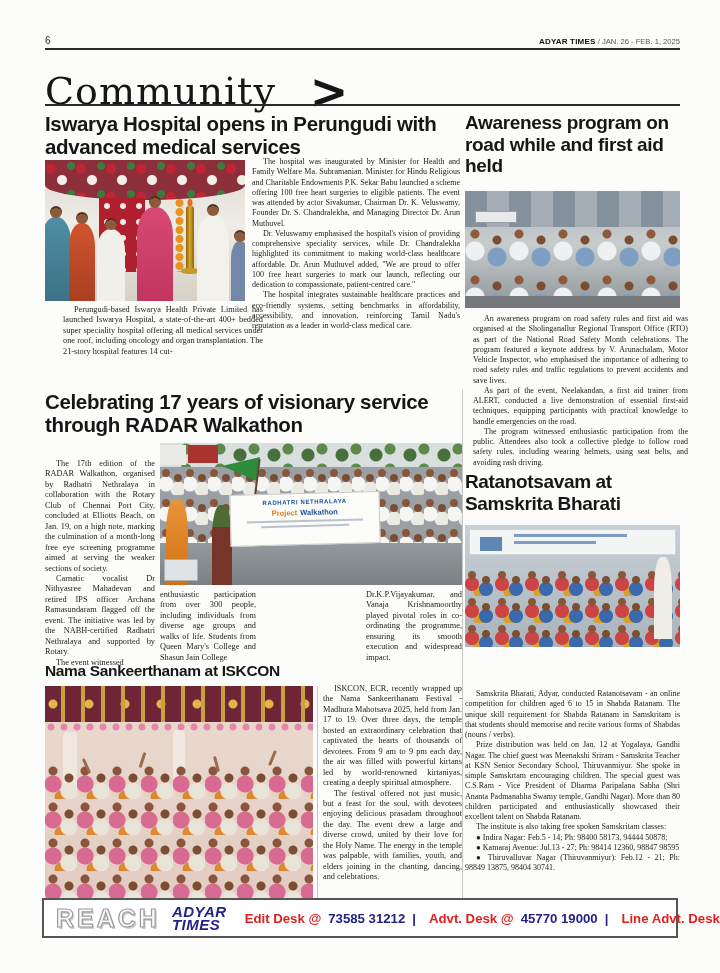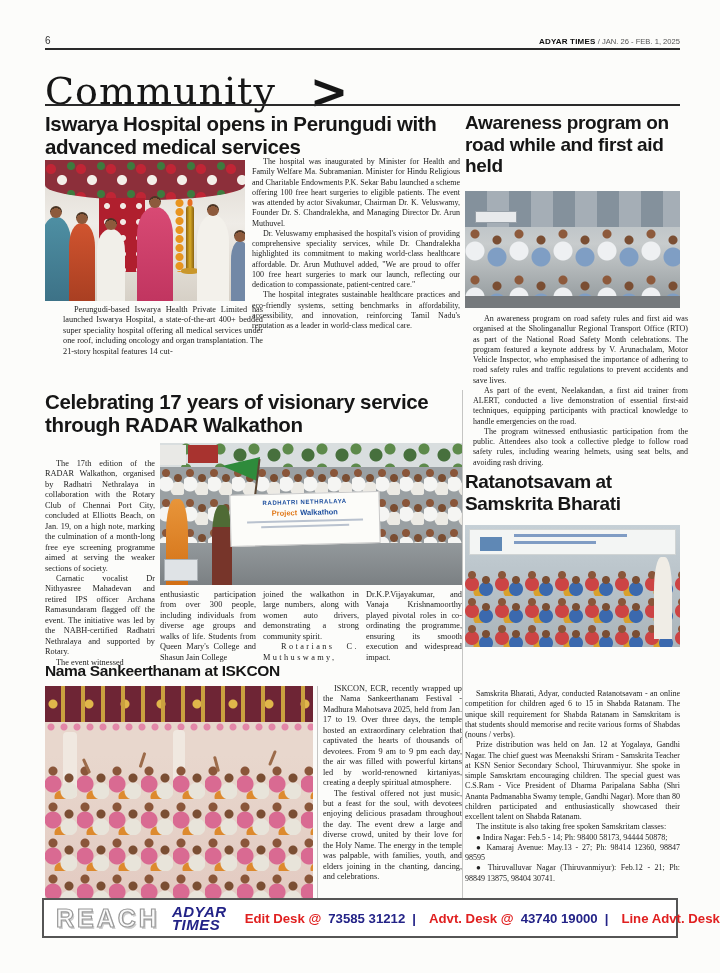--- a/index.html
+++ b/index.html
@@ -235,24 +235,20 @@
       <div class="l2"><span class="o">Project</span><span class="b">Walkathon</span></div>
       <div class="tline"></div>
       <div class="tline" style="width:60%;"></div>
     </div>
     <div class="van"></div>
   </div>
 
   <div class="btxt s83" style="left:160px;top:590px;width:96px;">
     <p class="noind">enthusiastic participation from over 300 people, including individuals from diverse age groups and walks of life. Students from Queen Mary's College and Shasun Jain College</p>
   </div>
-  <div class="btxt s83" style="left:263px;top:590px;width:96px;">
-    <p class="noind">joined the walkathon in large numbers, along with women auto drivers, demonstrating a strong community spirit.</p>
-    <p class="spaced">Rotarians C. Muthuswamy,</p>
-  </div>
   <div class="btxt s83" style="left:366px;top:590px;width:96px;">
     <p class="noind">Dr.K.P.Vijayakumar, and Vanaja Krishnamoorthy played pivotal roles in co-ordinating the programme, ensuring its smooth execution and widespread impact.</p>
   </div>
 
   <div class="headline h-med" style="left:465px;top:471px;width:216px;">Ratanotsavam at Samskrita Bharati</div>
 
   <div class="photo ph4" style="left:465px;top:525px;width:215px;height:122px;">
     <div class="banner4">
       <div class="bluelogo"></div>
       <div class="bl" style="width:55%;margin-left:44px;"></div>
@@ -260,21 +256,21 @@
     </div>
     <div class="crowd4"></div>
     <div class="standfig"></div>
   </div>
 
   <div class="btxt s80" style="left:465px;top:689px;width:215px;">
     <p>Samskrita Bharati, Adyar, conducted Ratanotsavam - an online competition for children aged 6 to 15 in Shabda Ratanam. The unique skill requirement for Shabda Ratanam in Samskritam is that students should memorise and recite various forms of Shabdas (nouns / verbs).</p>
     <p>Prize distribution was held on Jan. 12 at Yogalaya, Gandhi Nagar. The chief guest was Meenakshi Sriram - Samskrita Teacher at KSN Senior Secondary School, Thiruvanmiyur. She spoke in simple Samskrtam encouraging children. The special guest was C.S.Ram - Vice President of Dharma Paripalana Sabha (Shri Ananta Padmanabha Swamy temple, Gandhi Nagar). More than 80 children participated and enthusiastically showcased their excellent talent on Shabda Ratanam.</p>
     <p>The institute is also taking free spoken Samskritam classes:</p>
     <p>● Indira Nagar: Feb.5 - 14; Ph: 98400 58173, 94444 50878;</p>
-    <p>● Kamaraj Avenue: May.13 - 27; Ph: 98414 12360, 98847 98595</p>
+    <p>● Kamaraj Avenue: Jul.13 - 27; Ph: 98414 12360, 98847 98595</p>
     <p>● Thiruvalluvar Nagar (Thiruvanmiyur): Feb.12 - 21; Ph: 98849 13875, 98404 30741.</p>
   </div>
 
   <div class="headline h-small" style="left:45px;top:662px;width:280px;">Nama Sankeerthanam at ISKCON</div>
 
   <div class="photo ph5" style="left:45px;top:686px;width:268px;height:229px;">
     <div class="altar"></div>
     <div class="garl"></div>
     <div class="pillar" style="left:18px;top:46px;width:14px;height:66px;"></div>
     <div class="pillar" style="left:128px;top:44px;width:12px;height:56px;"></div>
@@ -294,20 +290,20 @@
     <span class="reach">REACH</span>
     <span class="ftlogo">
       <span>ADYAR</span>
       <span>TIMES</span>
     </span>
     <span class="contacts">
       <span class="lab">Edit Desk @</span>
       <span class="num">73585 31212</span>
       <span class="sep">|</span>
       <span class="lab">Advt. Desk @</span>
-      <span class="num">43740 19000</span>
+      <span class="num">45770 19000</span>
       <span class="sep">|</span>
       <span class="lab">Line Advt. Desk @</span>
 
     </span>
   </div>
 
 </div>
 
 </body></html>

